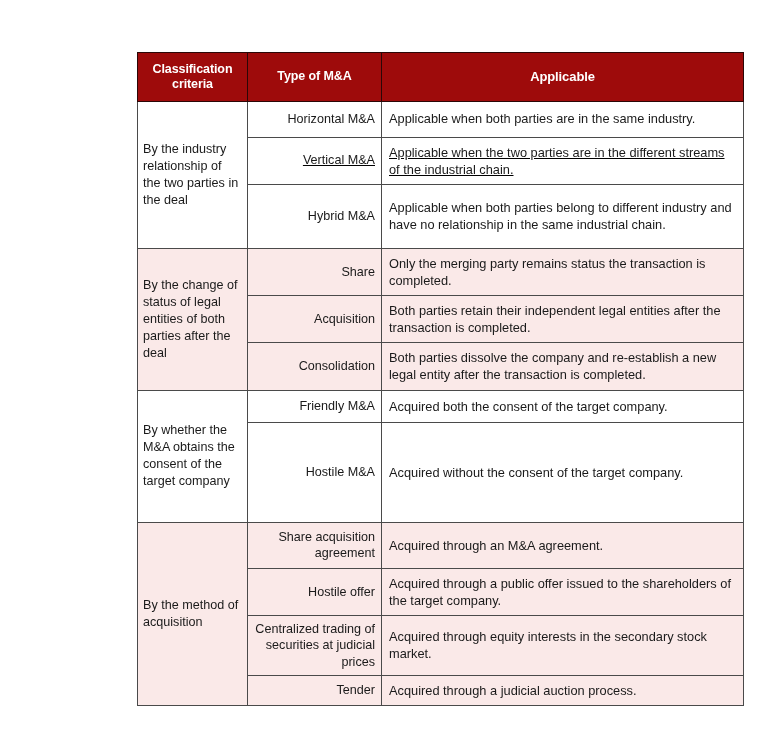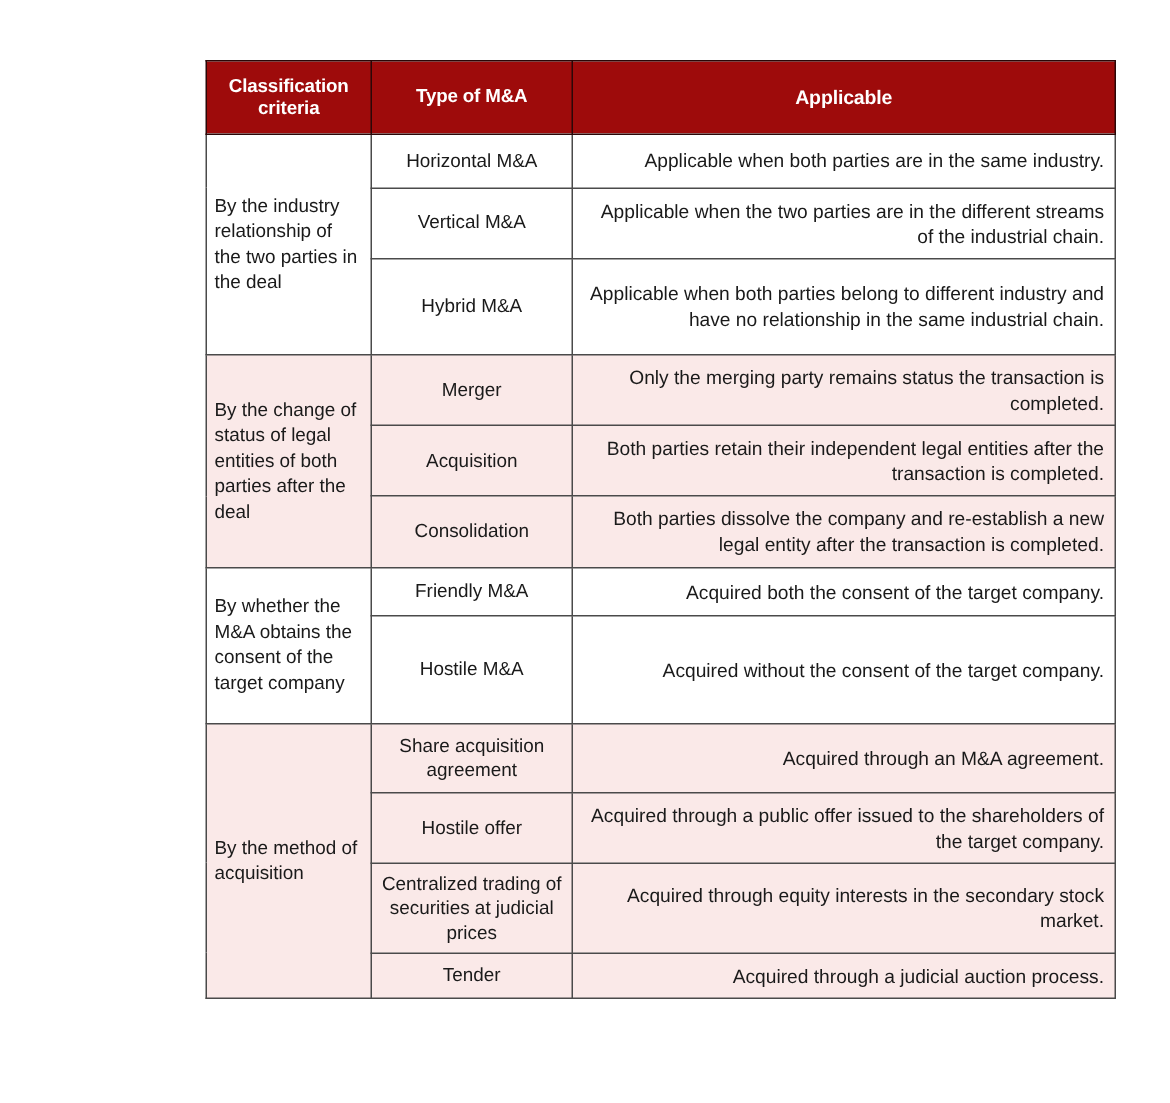--- a/index.html
+++ b/index.html
@@ -9,21 +9,21 @@
   }
   body {
     width: 780px;
     height: 735px;
     font-family: "Liberation Sans", sans-serif;
     overflow: hidden;
   }
   #table-wrap {
     position: absolute;
     left: 89px;
-    top: 40px;
+    top: 52px;
     width: 606px;
     padding-left: 48px;
   }
   table.ma-table {
     border-collapse: collapse;
     width: 606px;
     table-layout: fixed;
     border: 1px solid #4a4a4a;
   }
   table.ma-table col.c1 { width: 110px; }
@@ -51,27 +51,27 @@
     color: #1a1a1a;
     vertical-align: middle;
   }
   td.crit {
     text-align: left;
     padding: 4px 5px;
     font-size: 12.6px;
     line-height: 1.34;
   }
   td.type {
-    text-align: center;
+    text-align: right;
     padding: 5px 6px;
     font-size: 12.6px;
     line-height: 1.3;
   }
   td.defn {
-    text-align: right;
+    text-align: left;
     padding: 6px 7px 6px 7px;
     font-size: 12.8px;
     line-height: 1.34;
   }
   tr.tone-pink td { background: #fae9e8; }
   tr.tone-white td { background: #ffffff; }
   td.tone-pink { background: #fae9e8; }
   td.tone-white { background: #ffffff; }
 </style>
 </head>
@@ -90,47 +90,47 @@
         <th class="typ">Type of M&amp;A</th>
         <th class="defn">Applicable</th>
       </tr>
     </thead>
     <tbody id="table-body">
         <tr class="tone-white" style="height: 36px;">
           <td class="crit tone-white" rowspan="3">By the industry relationship of the two parties in the deal</td>
           <td class="type tone-white">Horizontal M&amp;A</td>
           <td class="defn tone-white">Applicable when both parties are in the same industry.</td>
         </tr>
-        <tr class="tone-white" style="height: 41px;">
+        <tr class="tone-white" style="height: 41px; text-decoration: underline;">
           <td class="type tone-white">Vertical M&amp;A</td>
           <td class="defn tone-white">Applicable when the two parties are in the different streams of the industrial chain.</td>
         </tr>
         <tr class="tone-white" style="height: 64px;">
           <td class="type tone-white">Hybrid M&amp;A</td>
           <td class="defn tone-white">Applicable when both parties belong to different industry and have no relationship in the same industrial chain.</td>
         </tr>
         <tr class="tone-pink" style="height: 43px;">
           <td class="crit tone-pink" rowspan="3">By the change of status of legal entities of both parties after the deal</td>
-          <td class="type tone-pink">Merger</td>
+          <td class="type tone-pink">Share</td>
           <td class="defn tone-pink">Only the merging party remains status the transaction is completed.</td>
         </tr>
         <tr class="tone-pink" style="height: 44px;">
           <td class="type tone-pink">Acquisition</td>
           <td class="defn tone-pink">Both parties retain their independent legal entities after the transaction is completed.</td>
         </tr>
         <tr class="tone-pink" style="height: 45px;">
           <td class="type tone-pink">Consolidation</td>
           <td class="defn tone-pink">Both parties dissolve the company and re-establish a new legal entity after the transaction is completed.</td>
         </tr>
         <tr class="tone-white" style="height: 32px;">
           <td class="crit tone-white" rowspan="2">By whether the M&amp;A obtains the consent of the target company</td>
           <td class="type tone-white">Friendly M&amp;A</td>
           <td class="defn tone-white">Acquired both the consent of the target company.</td>
         </tr>
-        <tr class="tone-white" style="height: 72px;">
+        <tr class="tone-white" style="height: 100px;">
           <td class="type tone-white">Hostile M&amp;A</td>
           <td class="defn tone-white">Acquired without the consent of the target company.</td>
         </tr>
         <tr class="tone-pink" style="height: 46px;">
           <td class="crit tone-pink" rowspan="4">By the method of acquisition</td>
           <td class="type tone-pink">Share acquisition agreement</td>
           <td class="defn tone-pink">Acquired through an M&amp;A agreement.</td>
         </tr>
         <tr class="tone-pink" style="height: 47px;">
           <td class="type tone-pink">Hostile offer</td>

